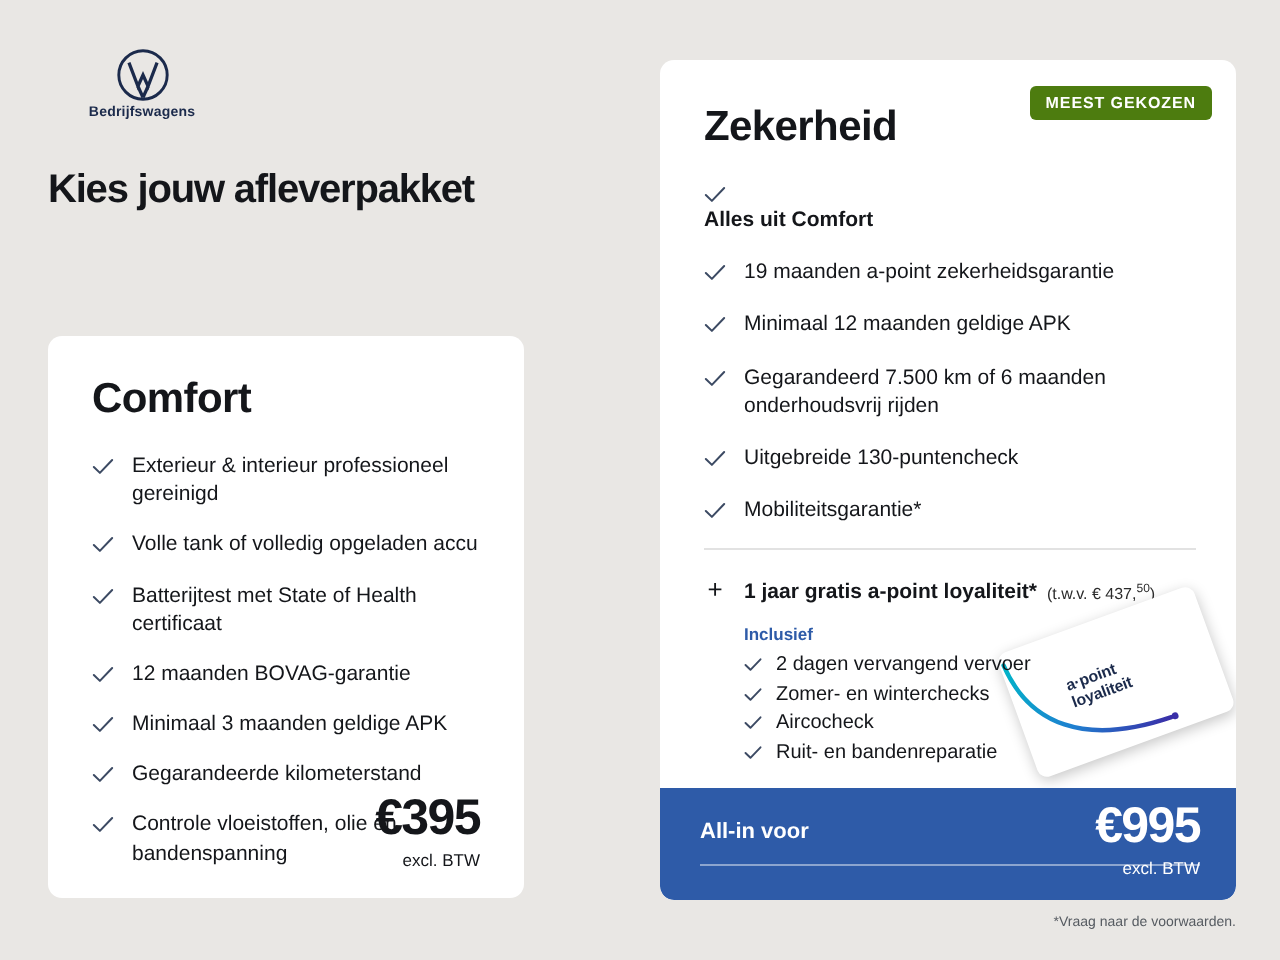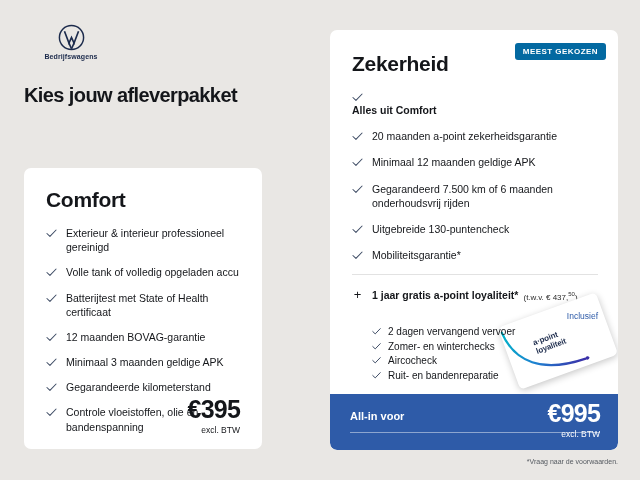--- a/index.html
+++ b/index.html
@@ -77,21 +77,21 @@
     font-weight: bold;
     letter-spacing: -0.3px;
     color: #14161a;
   }
   .card-title-zeker { font-size: 21px; }
 
   
   .badge {
     position: absolute;
     right: 12px; top: 13px;
-    background: #0369a1;
+    background: #4d7c0f;
     color: #ffffff;
     font-size: 8px;
     font-weight: bold;
     letter-spacing: 0.45px;
     padding: 4px 8px 4px 8px;
     border-radius: 3px;
     white-space: nowrap;
   }
 
   
@@ -150,24 +150,23 @@
   .loyalty-value sup { font-size: 6px; vertical-align: super; }
 
   .incl-wrap {
     margin-top: 10px;
     padding-left: 20px;
     position: relative;
     z-index: 3;
   }
   .incl-head {
     font-size: 8.5px;
-    font-weight: normal;
+    font-weight: bold;
     color: #2e5ba8;
     margin-bottom: 5px;
-    text-align: right;
   }
   .incl-list { list-style: none; }
   .incl-list li {
     display: flex;
     align-items: center;
     margin-bottom: 3.5px;
     font-size: 10px;
     color: #14161a;
   }
   .incl-chk {
@@ -374,21 +373,21 @@
           </svg>
       </span>
       <span class="feat-text">Alles uit Comfort</span>
     </li>
     <li>
       <span class="chk">
         <svg width="11" height="11" viewBox="0 0 12 12">
             <path d="M1 6 L4.3 9.2 L11 2.2" fill="none" stroke="#3c4a63" stroke-width="1.1" stroke-linecap="round" stroke-linejoin="round"></path>
           </svg>
       </span>
-      <span class="feat-text">20 maanden a-point zekerheidsgarantie</span>
+      <span class="feat-text">19 maanden a-point zekerheidsgarantie</span>
     </li>
     <li>
       <span class="chk">
         <svg width="11" height="11" viewBox="0 0 12 12">
             <path d="M1 6 L4.3 9.2 L11 2.2" fill="none" stroke="#3c4a63" stroke-width="1.1" stroke-linecap="round" stroke-linejoin="round"></path>
           </svg>
       </span>
       <span class="feat-text">Minimaal 12 maanden geldige APK</span>
     </li>
     <li>

